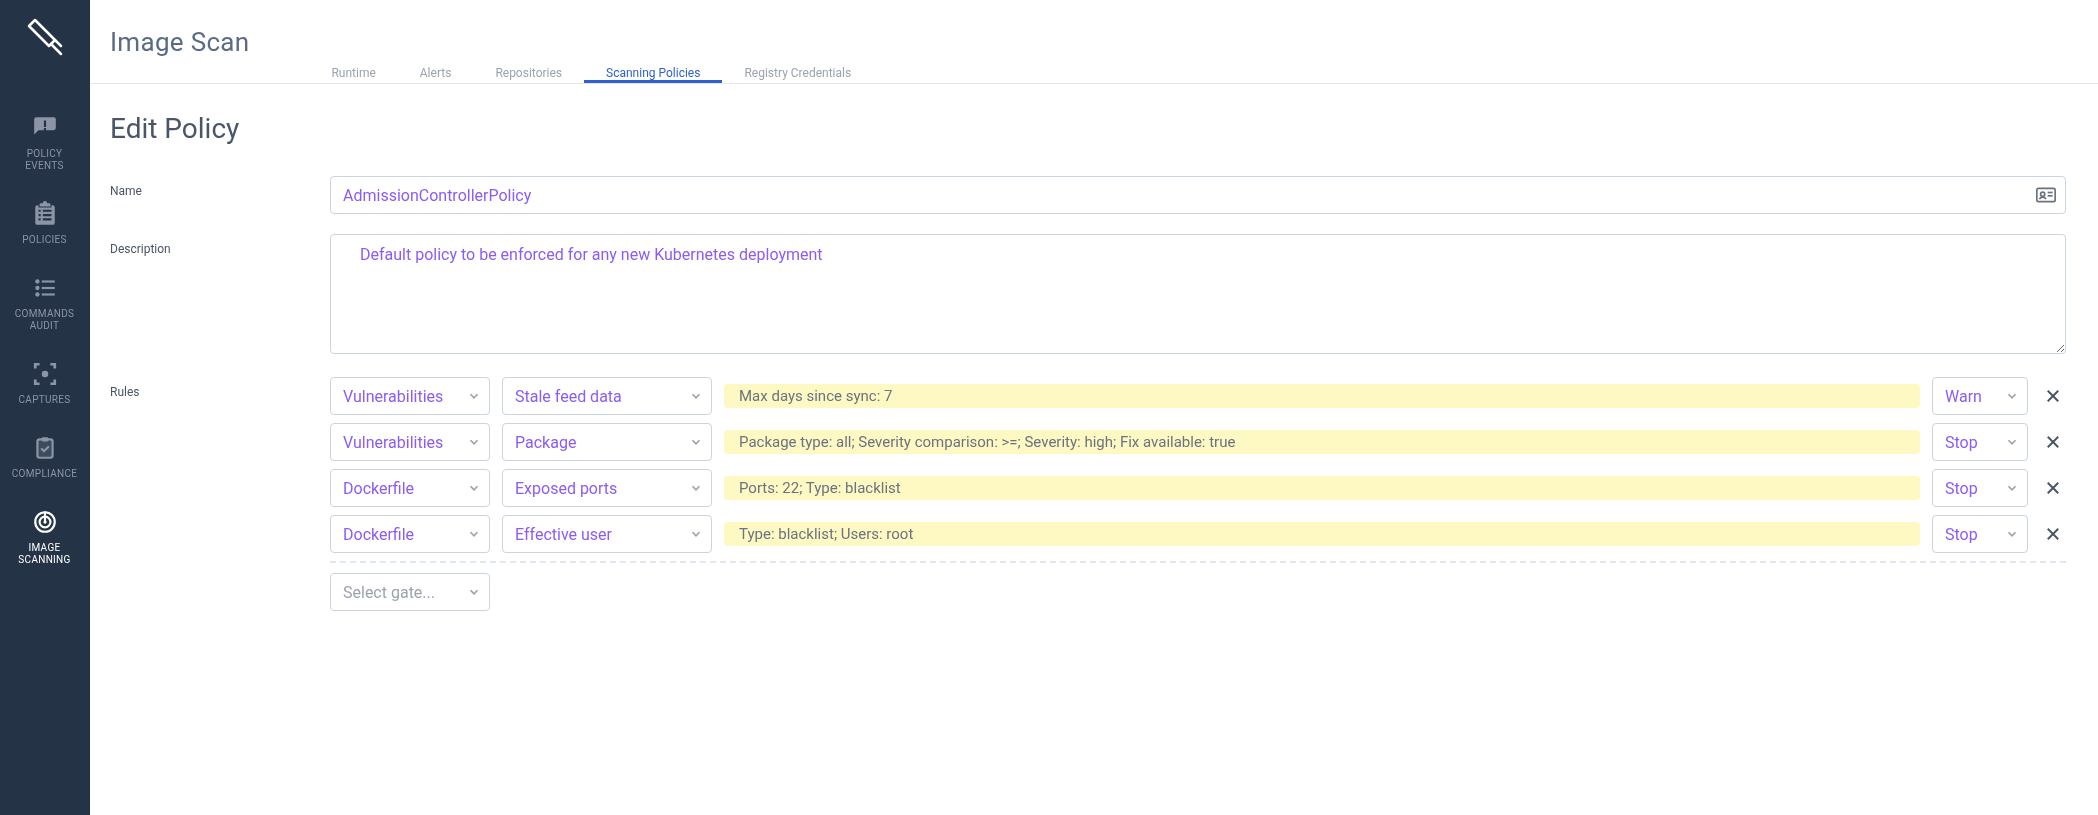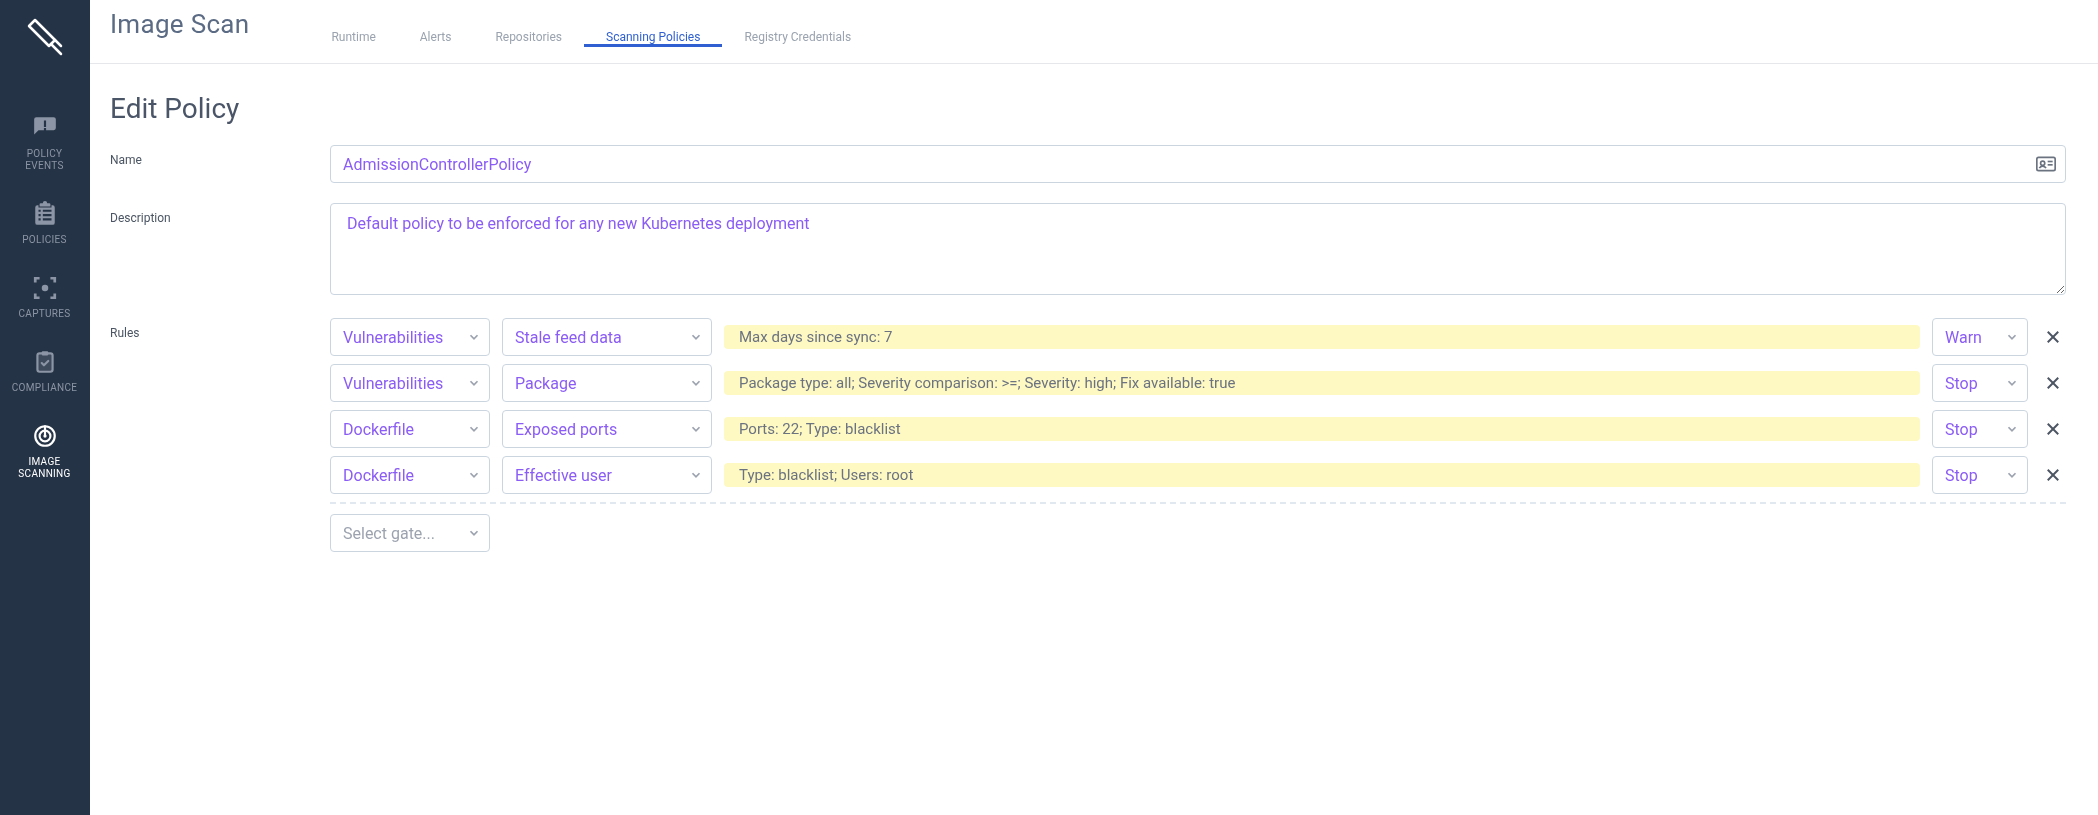--- a/index.html
+++ b/index.html
@@ -56,22 +56,22 @@
   .main {
     flex: 1;
     display:flex;
     flex-direction:column;
     min-width:0;
   }
   .topbar {
     display:flex;
     align-items:center;
     border-bottom:1px solid #e5e7eb;
-    padding: 0 20px 16px 20px;
-    height:64px;
+    padding: 0 20px 0 20px;
+    height:84px;
   }
   .page-title {
     font-size:26px;
     font-weight:400;
     color:#5b6b84;
     margin-right:60px;
     letter-spacing:0.3px;
   }
   .tabs { display:flex; align-items:stretch; height:100%; }
   .tab {
@@ -91,21 +91,21 @@
 
   .content {
     padding: 28px 32px 20px 20px;
     overflow:auto;
     flex:1;
   }
   .content-title {
     font-size:28px;
     font-weight:400;
     color:#4a5568;
-    margin-bottom:20px;
+    margin-bottom:31px;
   }
   .form-row {
     display:flex;
     align-items:flex-start;
     margin-bottom:20px;
   }
   .form-label {
     width:220px;
     flex-shrink:0;
     color:#4b5563;
@@ -118,21 +118,21 @@
   .txt-input, .txt-area, .select-box {
     width:100%;
     border:1px solid #cbd5e0;
     border-radius:4px;
     background:#fff;
     font-size:16px;
     color:#8b5cf6;
     font-family:inherit;
   }
   .txt-input { padding:8px 40px 8px 12px; height:38px; }
-  .txt-area { padding:10px 16px; height:92px; resize:both; }
+  .txt-area { padding:10px 29px; height:120px; resize:both; }
   .input-suffix-icon {
     position:absolute; right:10px; top:50%; transform:translateY(-50%);
     color:#6b7280; display:flex;
   }
 
   
   .rule-row {
     display:flex;
     align-items:center;
     gap:12px;
@@ -202,20 +202,34 @@
 
   <div class="sidebar-item">
     <span class="s-icon">
       <svg viewBox="0 0 24 24" fill="currentColor">
           <path d="M16 2h-2a2 2 0 0 0-4 0H8a1 1 0 0 0-1 1v2h10V3a1 1 0 0 0-1-1zM19 4h-1v2H6V4H5a2 2 0 0 0-2 2v14a2 2 0 0 0 2 2h14a2 2 0 0 0 2-2V6a2 2 0 0 0-2-2zM8 18H6v-2h2v2zm0-4H6v-2h2v2zm0-4H6V8h2v2zm10 8h-8v-2h8v2zm0-4h-8v-2h8v2zm0-4h-8V8h8v2z"></path>
         </svg>
     </span>
     <span class="s-label">POLICIES</span>
   </div>
 
+  <div class="sidebar-item">
+    <span class="s-icon">
+      <svg viewBox="0 0 24 24" fill="currentColor">
+          <circle cx="5" cy="6" r="2"></circle>
+          <rect x="9" y="5" width="12" height="2"></rect>
+          <circle cx="5" cy="12" r="2"></circle>
+          <rect x="9" y="11" width="12" height="2"></rect>
+          <circle cx="5" cy="18" r="2"></circle>
+          <rect x="9" y="17" width="12" height="2"></rect>
+        </svg>
+    </span>
+    <span class="s-label">COMMANDS
+AUDIT</span>
+  </div>
 
   <div class="sidebar-item">
     <span class="s-icon">
       <svg viewBox="0 0 24 24" fill="none" stroke="currentColor" stroke-width="2.5">
           <path d="M3 7V3h4M21 7V3h-4M3 17v4h4M21 17v4h-4"></path>
           <circle cx="12" cy="12" r="3" fill="currentColor" stroke="none"></circle>
         </svg>
     </span>
     <span class="s-label">CAPTURES</span>
   </div>

